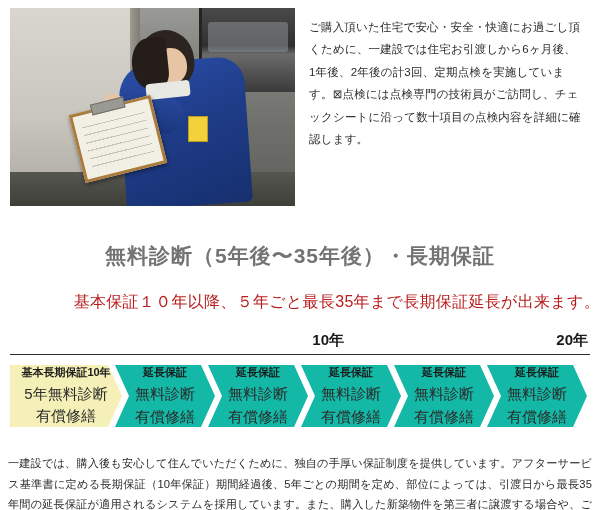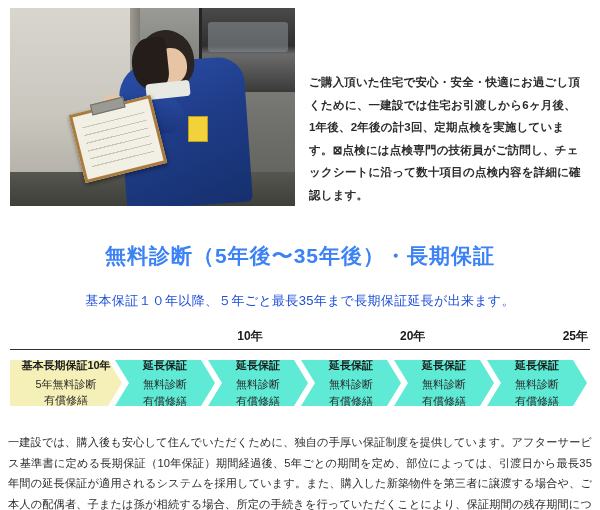--- a/index.html
+++ b/index.html
@@ -12,23 +12,22 @@
     height: 510px;
     background: #ffffff;
     font-family: "Liberation Sans", sans-serif;
     color: #231f20;
     overflow: hidden;
   }
 
   
   .top {
     display: flex;
-    align-items: flex-end;
+    align-items: flex-start;
     padding: 8px 14px 0 10px;
-    font-weight: bold;
   }
   .photo {
     width: 285px;
     height: 198px;
     flex: 0 0 285px;
     position: relative;
     overflow: hidden;
     background: #6d6f6b;
   }
   
@@ -123,39 +122,39 @@
   }
   .top-text p { margin: 0; }
 
   
   .headline {
     text-align: center;
     font-size: 21px;
     font-weight: bold;
     letter-spacing: 1px;
     margin: 36px 0 0 0;
-    color: #3b82f6;
+    color: #737373;
   }
   .subhead {
-    text-align: center;
-    font-size: 13px;
+    text-align: right;
+    font-size: 16px;
     margin: 22px 0 0 0;
-    color: #1d4ed8;
+    color: #b91c1c;
     letter-spacing: .3px;
   }
 
   
   .timeline {
     margin: 18px 0 0 0;
     padding: 0 6px;
   }
   .years {
     display: flex;
     align-items: center;
-    font-size: 12px;
+    font-size: 15px;
     font-weight: bold;
     color: #1a1a1a;
     padding-left: 100px;
   }
   .year {
     flex: 1;
     text-align: right;
     padding-right: 6px;
   }
   .axis {
@@ -165,47 +164,47 @@
   }
 
   
   .blocks {
     display: flex;
     margin-top: 10px;
     padding: 0 4px;
   }
   .blk {
     position: relative;
-    height: 46px;
+    height: 62px;
     margin-right: 3px;
     display: flex;
     flex-direction: column;
     align-items: center;
     justify-content: center;
     line-height: 1.5;
   }
   .blk-first {
     flex: 0 0 112px;
     background: #f5f0b7;
     clip-path: polygon(0 0, calc(100% - 14px) 0, 100% 50%, calc(100% - 14px) 100%, 0 100%);
   }
   .blk-ext {
     flex: 1 1 0;
-    background: #5eead4;
+    background: #14b8a6;
     clip-path: polygon(0 0, calc(100% - 14px) 0, 100% 50%, calc(100% - 14px) 100%, 0 100%, 14px 50%);
     margin-left: -10px;
   }
   .blk .t1 {
     font-size: 11px;
     font-weight: bold;
     color: #1a1a1a;
     margin-bottom: 2px;
   }
   .blk .t2, .blk .t3 {
-    font-size: 11px;
+    font-size: 15px;
     color: #2b2b2b;
   }
   .blk-ext .t1 { margin-bottom: 3px; }
 
   
   .bottom {
     margin: 26px 8px 0 8px;
     font-size: 11.2px;
     line-height: 1.85;
     color: #2b2b2b;
@@ -243,21 +242,20 @@
   </div>
 </div>
 
 <h1 class="headline">無料診断（5年後〜35年後）・長期保証</h1>
 <div class="subhead">基本保証１０年以降、５年ごと最長35年まで長期保証延長が出来ます。</div>
 
 <div class="timeline">
   <div class="years">
     <div class="year">10年</div>
     <div class="year">20年</div>
-    <div class="year">25年</div>
   </div>
   <div class="axis"></div>
 
   <div class="blocks">
     <div class="blk blk-first">
       <div class="t1">基本長期保証10年</div>
       <div class="t2">5年無料診断</div>
       <div class="t3">有償修繕</div>
     </div>
     <div class="blk blk-ext">

